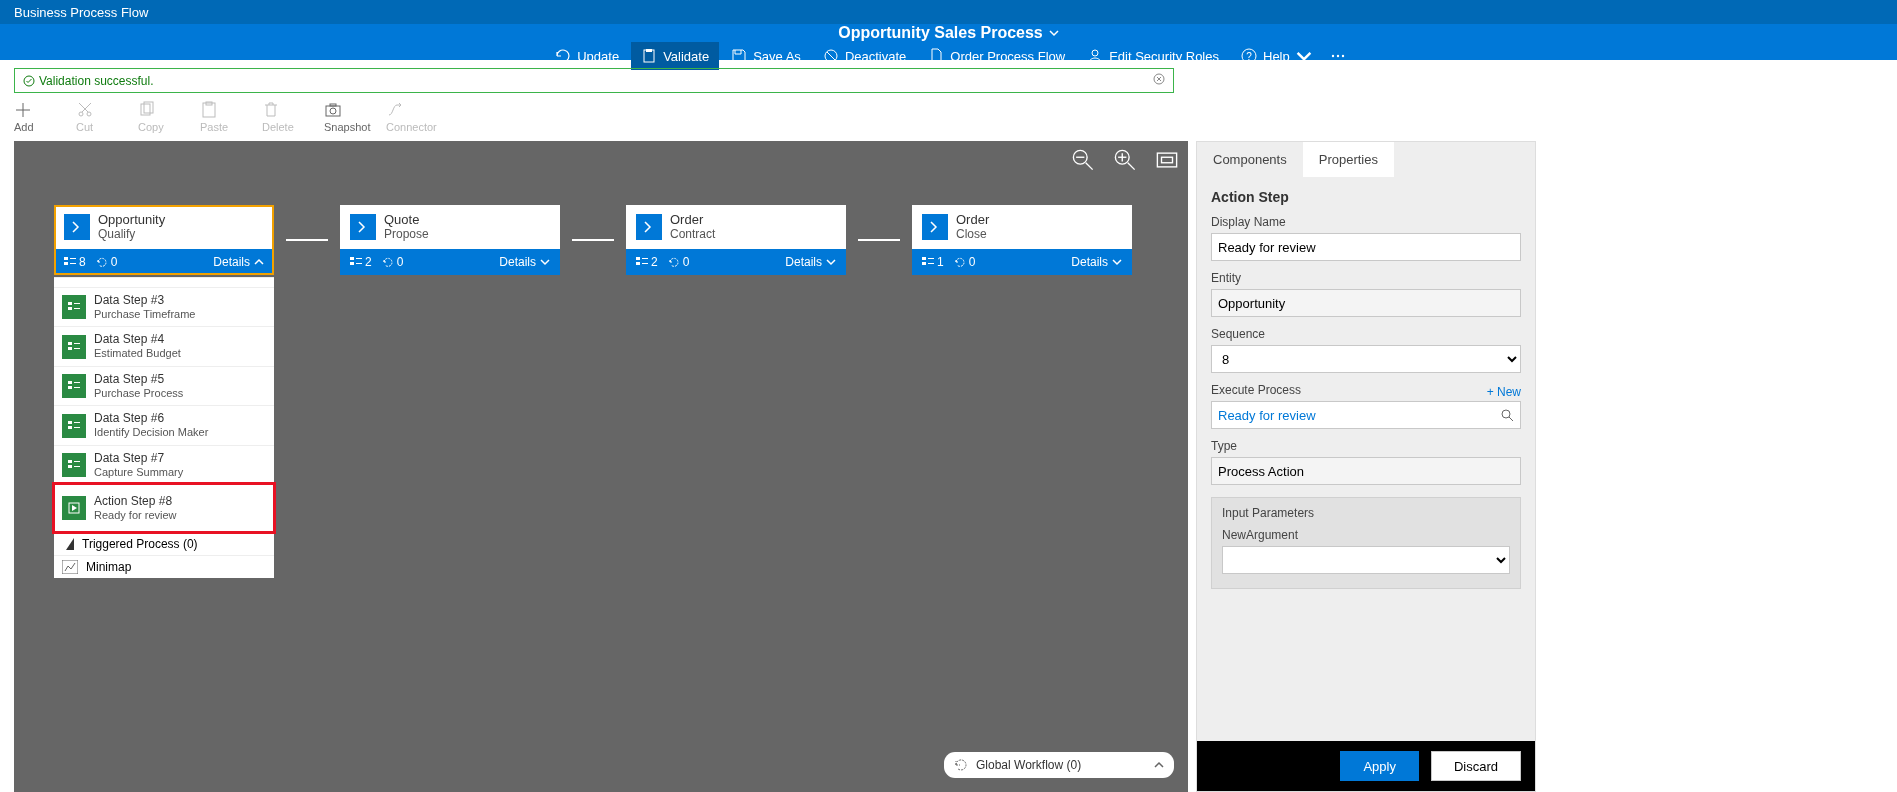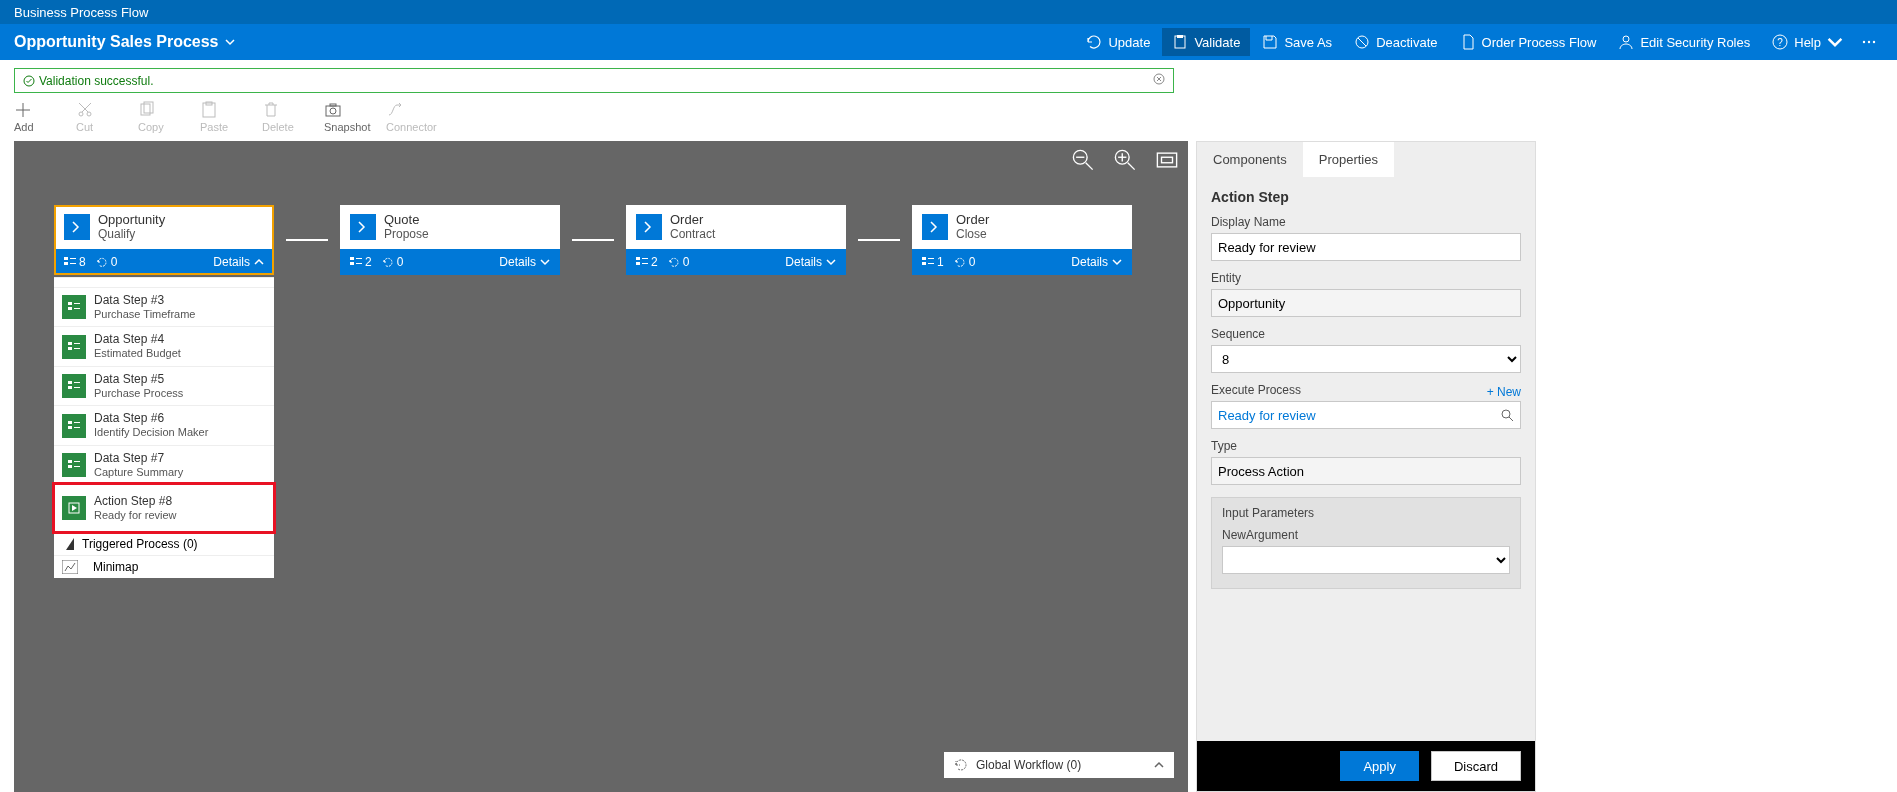--- a/index.html
+++ b/index.html
@@ -1,20 +1,20 @@
 <!DOCTYPE html>
 <html><head>
 <meta charset="utf-8">
 <style>
 * { box-sizing: border-box; margin: 0; padding: 0; font-family: "Segoe UI", Arial, sans-serif; }
 body { background: #fff; width: 1897px; height: 792px; overflow: hidden; display: flex; flex-direction: column; }
 
 
 .header1 { background: #0069b6; color: #fff; height: 24px; display: flex; align-items: center; padding-left: 14px; font-size: 13px; }
-.header2 { background: #0078d7; color: #fff; height: 36px; display: flex; align-items: center; padding: 0 14px; justify-content: space-between; }
+.header2 { background: #0078d7; color: #fff; height: 36px; display: flex; align-items: center; padding: 0 14px; justify-content: space-between; flex-direction: column; }
 .header2-left { display: flex; align-items: center; gap: 6px; font-size: 16px; font-weight: 600; }
 .header2-right { display: flex; align-items: center; gap: 2px; }
 .hbtn { display: flex; align-items: center; gap: 6px; padding: 6px 10px; font-size: 13px; color: #fff; cursor: pointer; }
 .hbtn.active { background: #005ba1; }
 .hbtn svg { width: 16px; height: 16px; }
 
 
 .notif-wrap { padding: 8px 14px 4px; }
 .notif { border: 1px solid #3bb44a; color: #333; font-size: 12px; padding: 4px 8px; display: flex; justify-content: space-between; align-items: center; width: 1160px; }
 .notif-left { display:flex; align-items:center; gap:4px; color:#107c10; font-size:12px;}
@@ -53,24 +53,24 @@
 .steps-panel { position:absolute; left:40px; top:136px; width:220px; background:#fff; border-top:none; }
 .step { display:flex; align-items:center; gap:8px; padding:6px 8px; border-top:1px solid #eee; }
 .step.green .step-icon { background:#2a8a43; }
 .step.action .step-icon { background:#2a8a43; }
 .step-icon { width:24px; height:24px; display:flex; align-items:center; justify-content:center; color:#fff; flex:0 0 24px; }
 .step-text { font-size:12px; color:#333; line-height:1.15; }
 .step-text .sub { color:#555; font-size:11px; }
 .step.hl { outline:3px solid #e81123; outline-offset:-1px; }
 .trigproc { display:flex; align-items:center; gap:8px; padding:4px 8px; font-size:12px; border-top:1px solid #eee;}
 .trigproc .tri { width:0; height:0; border-left:8px solid transparent; border-right:0 solid transparent; border-bottom:12px solid #333; margin-left:4px;}
-.minimap { display:flex; align-items:flex-start; gap:15px; padding:4px 8px; font-size:12px; border-top:1px solid #eee;}
-
-
-.gw { position:absolute; right:14px; bottom:14px; background:#fff; color:#333; font-size:12px; padding:6px 10px; display:flex; align-items:center; width:230px; justify-content:space-between;}
+.minimap { display:flex; align-items:flex-start; gap:8px; padding:4px 8px; font-size:12px; border-top:1px solid #eee;}
+
+
+.gw { position:absolute; right:14px; bottom:14px; background:#fff; color:#333; font-size:12px; padding:6px 10px; display:flex; align-items:center; width:230px; justify-content:space-between;border-radius:11px;}
 
 
 .side-tabs { display:flex; background:#eee; }
 .side-tab { padding:10px 16px; font-size:13px; color:#444; cursor:pointer; }
 .side-tab.active { background:#fff; }
 .side-body { background:#eee; flex:1; padding:12px 14px; overflow:auto; position:relative;}
 .side-section-title { font-size:14px; font-weight:600; color:#333; margin-bottom:10px; }
 .fld { margin-bottom:10px; }
 .fld label { font-size:12px; color:#444; display:block; margin-bottom:4px; }
 .fld input, .fld select { width:100%; height:28px; border:1px solid #c8c8c8; padding:0 6px; font-size:13px; background:#fff; }

